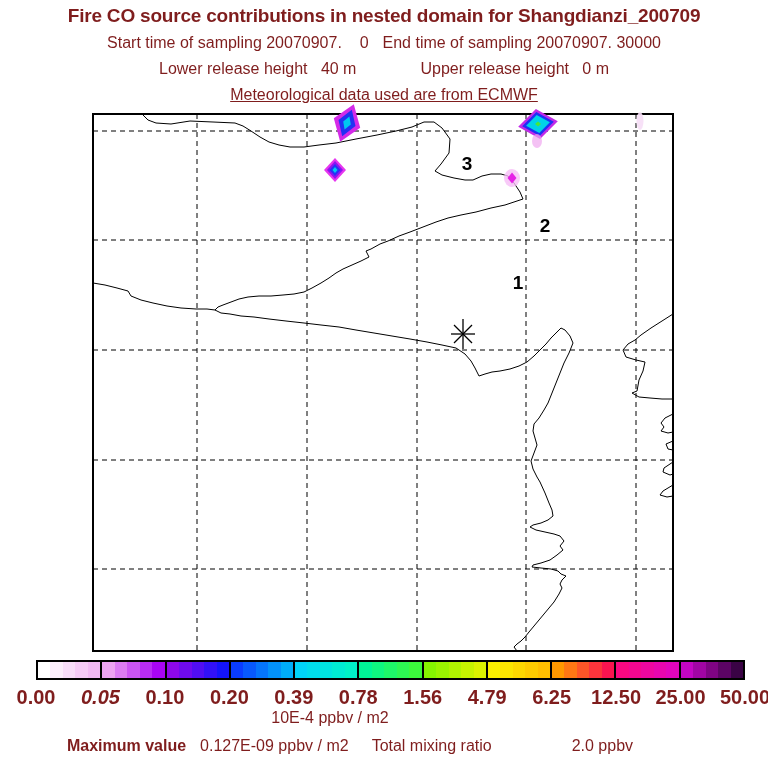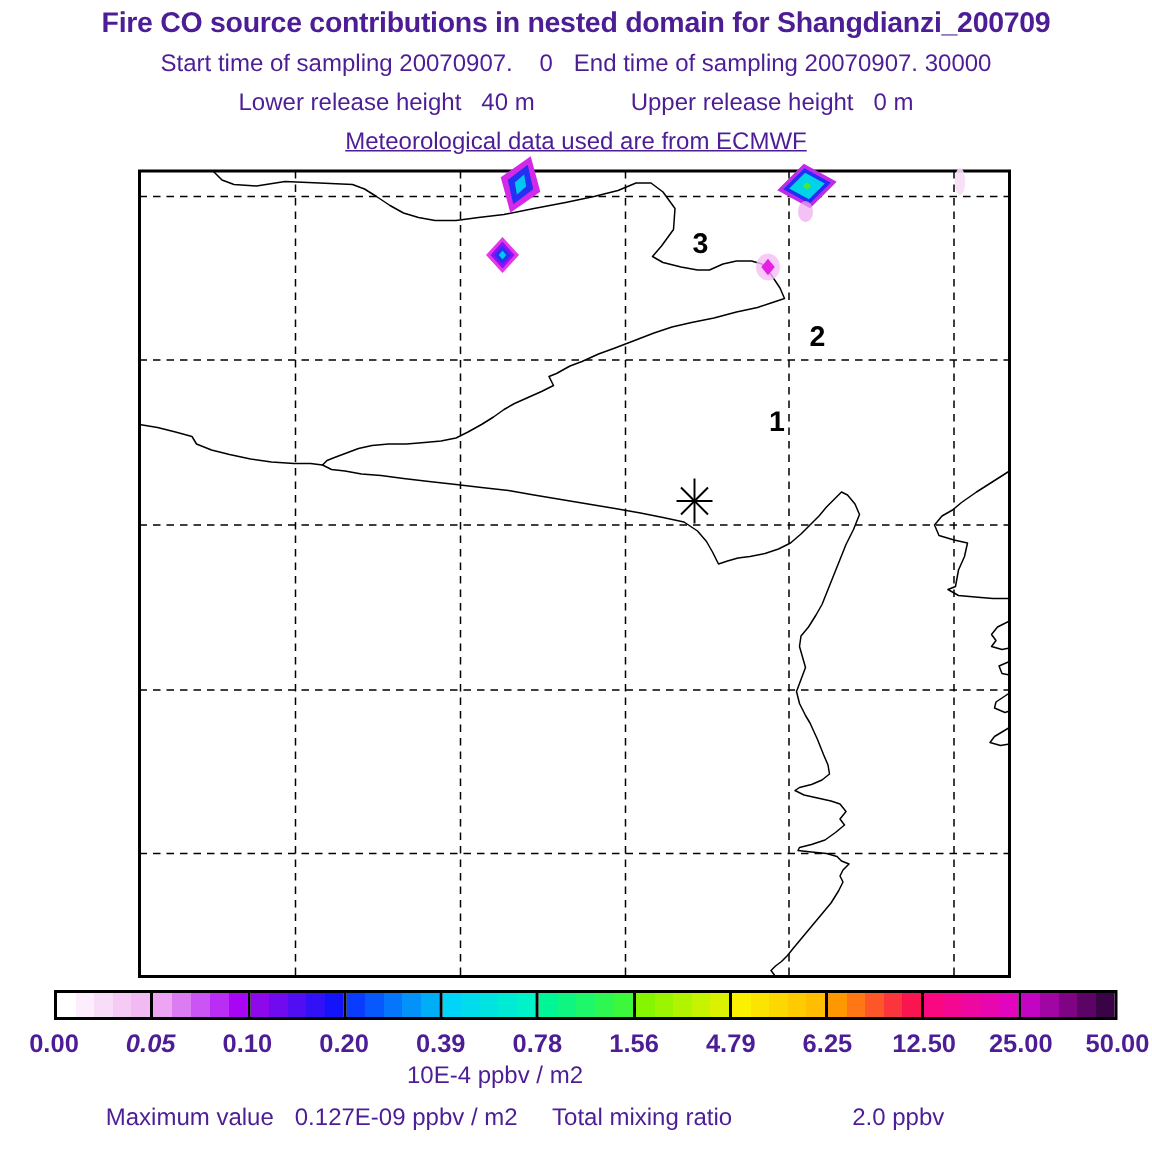--- a/index.html
+++ b/index.html
@@ -1,45 +1,45 @@
 <!DOCTYPE html>
 <html><head>
 <meta charset="utf-8">
 <style>
   html,body{margin:0;padding:0;background:#fff;}
   #page{
     position:relative;width:768px;height:768px;background:#ffffff;overflow:hidden;
-    font-family:"Liberation Sans", sans-serif;color:#4c1d95;
+    font-family:"Liberation Sans", sans-serif;color:#7f1d1d;
   }
   .hline{position:absolute;left:0;width:768px;text-align:center;white-space:pre;}
   #chart-title{top:5px;font-size:19px;font-weight:bold;letter-spacing:-0.2px;}
   .sub{font-size:16px;}
   .subrow{position:absolute;left:0;width:768px;display:flex;justify-content:center;white-space:pre;}
   #row-sampling{top:34px;gap:14px;}
   #row-release{top:60px;gap:64px;}
   #row-met{top:86px;text-decoration:underline;}
   #map-area{position:absolute;left:93px;top:114px;width:580px;height:537px;}
   #map-svg{overflow:visible;display:block;}
   #colorbar{
     position:absolute;left:36px;top:660px;width:709px;height:20px;
     border:2px solid #000;box-sizing:border-box;display:flex;
   }
   .cb-seg{flex:1 1 0;height:100%;}
   .cb-seg + .cb-seg{border-left:2px solid #000;}
   #tick-row{position:absolute;left:0;top:686px;width:768px;height:20px;}
   .tick{
     position:absolute;width:70px;text-align:center;
-    font-size:17px;font-weight:bold;white-space:nowrap;
+    font-size:20px;font-weight:bold;white-space:nowrap;
   }
   #units-line{position:absolute;top:709px;left:0;width:660px;text-align:center;font-size:16px;}
   #footer-line{
     position:absolute;top:737px;left:0;width:700px;display:flex;justify-content:center;
     font-size:16px;white-space:pre;
   }
-  #footer-line .max-label{margin-right:14px;}
+  #footer-line .max-label{margin-right:14px;font-weight:bold;}
   #footer-line .max-value{margin-right:23px;}
   #footer-line .ratio-label{margin-right:80px;}
 </style>
 </head>
 <body>
 
 <div id="page">
 
   <div id="chart-title" class="hline">Fire CO source contributions in nested domain for Shangdianzi_200709</div>
 

